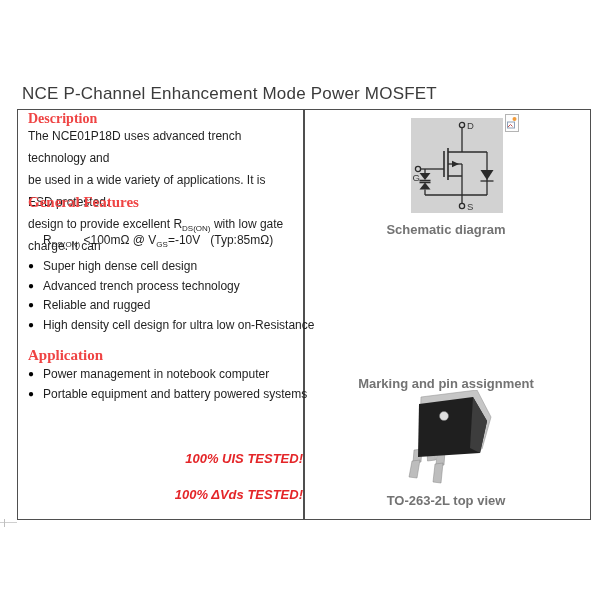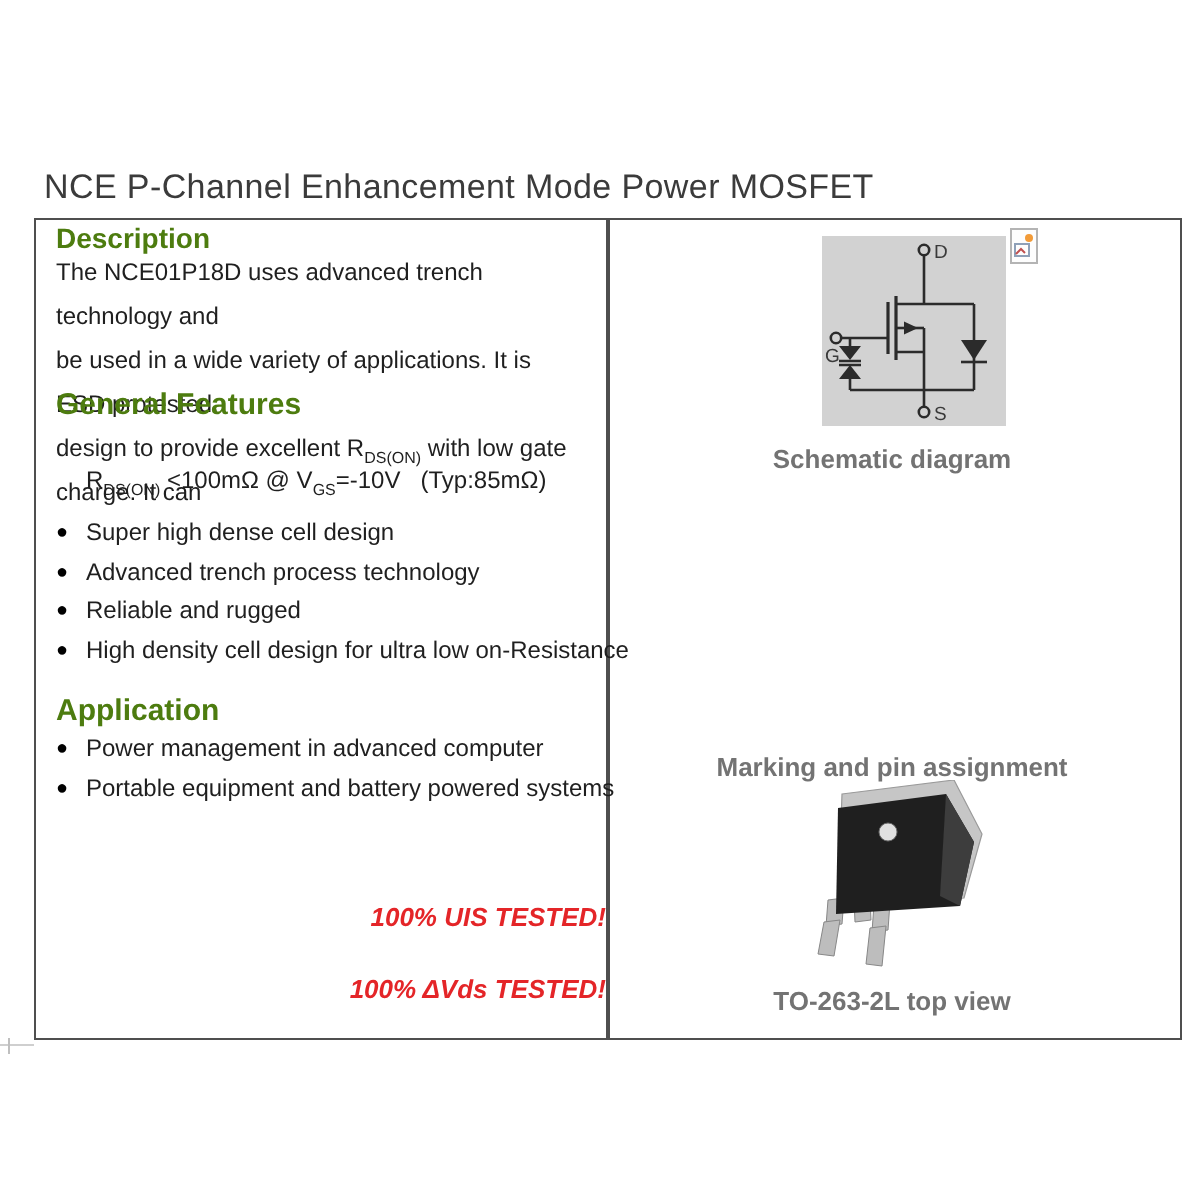--- a/index.html
+++ b/index.html
@@ -5,21 +5,21 @@
   html,body{margin:0;padding:0;background:#ffffff;}
   #page{position:relative;width:600px;height:600px;background:#ffffff;overflow:hidden;
         font-family:"Liberation Sans","DejaVu Sans",sans-serif;color:#222;padding-left:45px;}
 
   .page-title{position:absolute;left:22px;top:84px;font-size:17px;color:#3b3b3b;letter-spacing:0.2px;}
 
   .main-box{position:absolute;left:17px;top:109px;width:572px;height:409px;border:1.5px solid #4f4f4f;}
   .divider{position:absolute;left:303px;top:109px;width:1.5px;height:410px;background:#4f4f4f;}
 
   
-  .sec-heading{position:absolute;left:28px;font-weight:bold;color:#4d7c0f;}
+  .sec-heading{position:absolute;left:28px;font-weight:bold;color:#ef4444;font-family:Liberation Serif, serif;}
   .h-desc{top:111px;font-size:14px;}
   .h-feat{top:194px;font-size:15px;}
   .h-app{top:347px;font-size:15px;}
 
   .desc-para{position:absolute;left:28px;top:125px;width:262px;font-size:12px;line-height:22px;color:#1f1f1f;}
   sub{font-size:8px;line-height:0;}
 
   .spec{position:absolute;font-size:12px;color:#1f1f1f;white-space:pre;}
   .spec1{left:28px;top:214px;}
   .spec2{left:43px;top:233px;}
@@ -70,21 +70,21 @@
 
   <div class="feat-list">
     <div class="li"><span class="blt">●</span><span>Super high dense cell design</span></div>
     <div class="li"><span class="blt">●</span><span>Advanced trench process technology</span></div>
     <div class="li"><span class="blt">●</span><span>Reliable and rugged</span></div>
     <div class="li"><span class="blt">●</span><span>High density cell design for ultra low on-Resistance</span></div>
   </div>
 
   <div class="sec-heading h-app">Application</div>
   <div class="app-list">
-    <div class="li"><span class="blt">●</span><span>Power management in advanced computer</span></div>
+    <div class="li"><span class="blt">●</span><span>Power management in notebook computer</span></div>
     <div class="li"><span class="blt">●</span><span>Portable equipment and battery powered systems</span></div>
   </div>
 
   <div class="red-line red1">100% UIS TESTED!</div>
   <div class="red-line red2">100% ΔVds TESTED!</div>
 
   <div class="schematic-box">
     <svg width="92" height="95" viewBox="0 0 92 95">
       <g fill="none" stroke="#2b2b2b" stroke-width="1.3">
 

